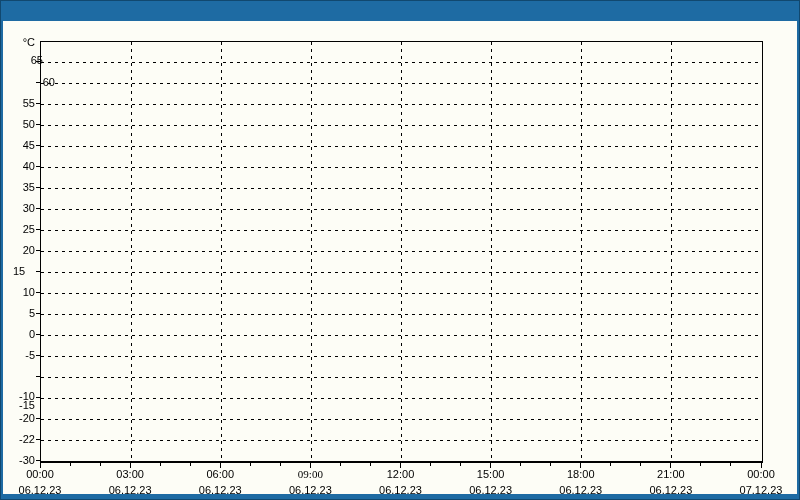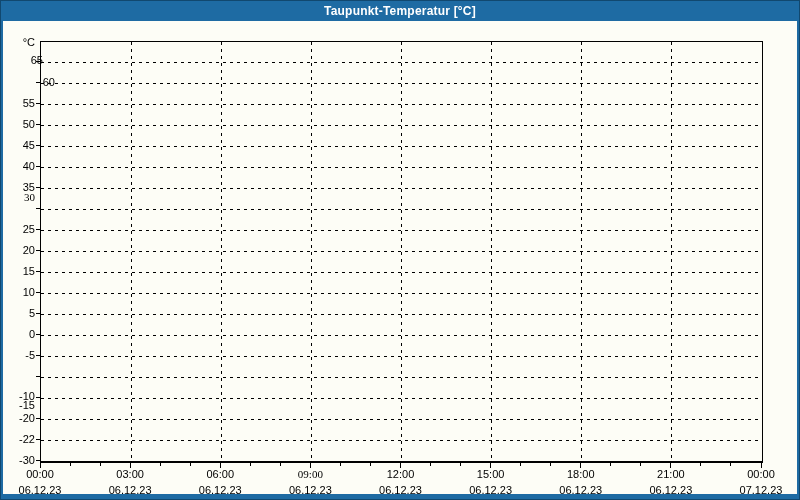--- a/index.html
+++ b/index.html
@@ -70,23 +70,20 @@
   .xlabel, .xdate {
     position:absolute; width:90px; text-align:center;
     font-size:11px; line-height:13px; color:var(--label-text);
     white-space:nowrap;
   }
 </style>
 </head>
 <body>
 
 <div class="frame">
-  <div class="titlebar">
-    <span>Taupunkt-Temperatur [°C]</span>
-  </div>
   <div class="inner" id="inner">
     <div class="plot" id="plot">
         <div class="hgrid" style="top: 20.45px;"></div>
         <div class="hgrid" style="top: 41.4px;"></div>
         <div class="hgrid" style="top: 62.35px;"></div>
         <div class="hgrid" style="top: 83.3px;"></div>
         <div class="hgrid" style="top: 104.25px;"></div>
         <div class="hgrid" style="top: 125.2px;"></div>
         <div class="hgrid" style="top: 146.15px;"></div>
         <div class="hgrid" style="top: 167.1px;"></div>
@@ -118,27 +115,27 @@
       <div class="ylabel" style="top: 76.35px;">55</div>
       <div class="ytick" style="left: 33px; top: 103.3px;"></div>
       <div class="ylabel" style="top: 97.3px;">50</div>
       <div class="ytick" style="left: 33px; top: 124.25px;"></div>
       <div class="ylabel" style="top: 118.25px;">45</div>
       <div class="ytick" style="left: 33px; top: 145.2px;"></div>
       <div class="ylabel" style="top: 139.2px;">40</div>
       <div class="ytick" style="left: 33px; top: 166.15px;"></div>
       <div class="ylabel" style="top: 160.15px;">35</div>
       <div class="ytick" style="left: 33px; top: 187.1px;"></div>
-      <div class="ylabel" style="top: 170px; font-family: Liberation Serif, serif;">30</div>
+      <div class="ylabel" style="top: 181px;">30</div>
       <div class="ytick" style="left: 33px; top: 208.05px;"></div>
       <div class="ylabel" style="top: 202.05px;">25</div>
       <div class="ytick" style="left: 33px; top: 229px;"></div>
       <div class="ylabel" style="top: 223px;">20</div>
       <div class="ytick" style="left: 33px; top: 249.95px;"></div>
-      <div class="ylabel" style="top: 243.95px;">15</div>
+      <div class="ylabel" style="top: 243.95px; text-align: center;">15</div>
       <div class="ytick" style="left: 33px; top: 270.9px;"></div>
       <div class="ylabel" style="top: 264.9px;">10</div>
       <div class="ytick" style="left: 33px; top: 291.85px;"></div>
       <div class="ylabel" style="top: 285.85px;">5</div>
       <div class="ytick" style="left: 33px; top: 312.8px;"></div>
       <div class="ylabel" style="top: 306.8px;">0</div>
       <div class="ytick" style="left: 33px; top: 333.75px;"></div>
       <div class="ylabel" style="top: 327.75px;">-5</div>
       <div class="ytick" style="left: 33px; top: 354.7px;"></div>
       <div class="ylabel" style="top: 348.7px; margin-top: 20px;">-10</div>

